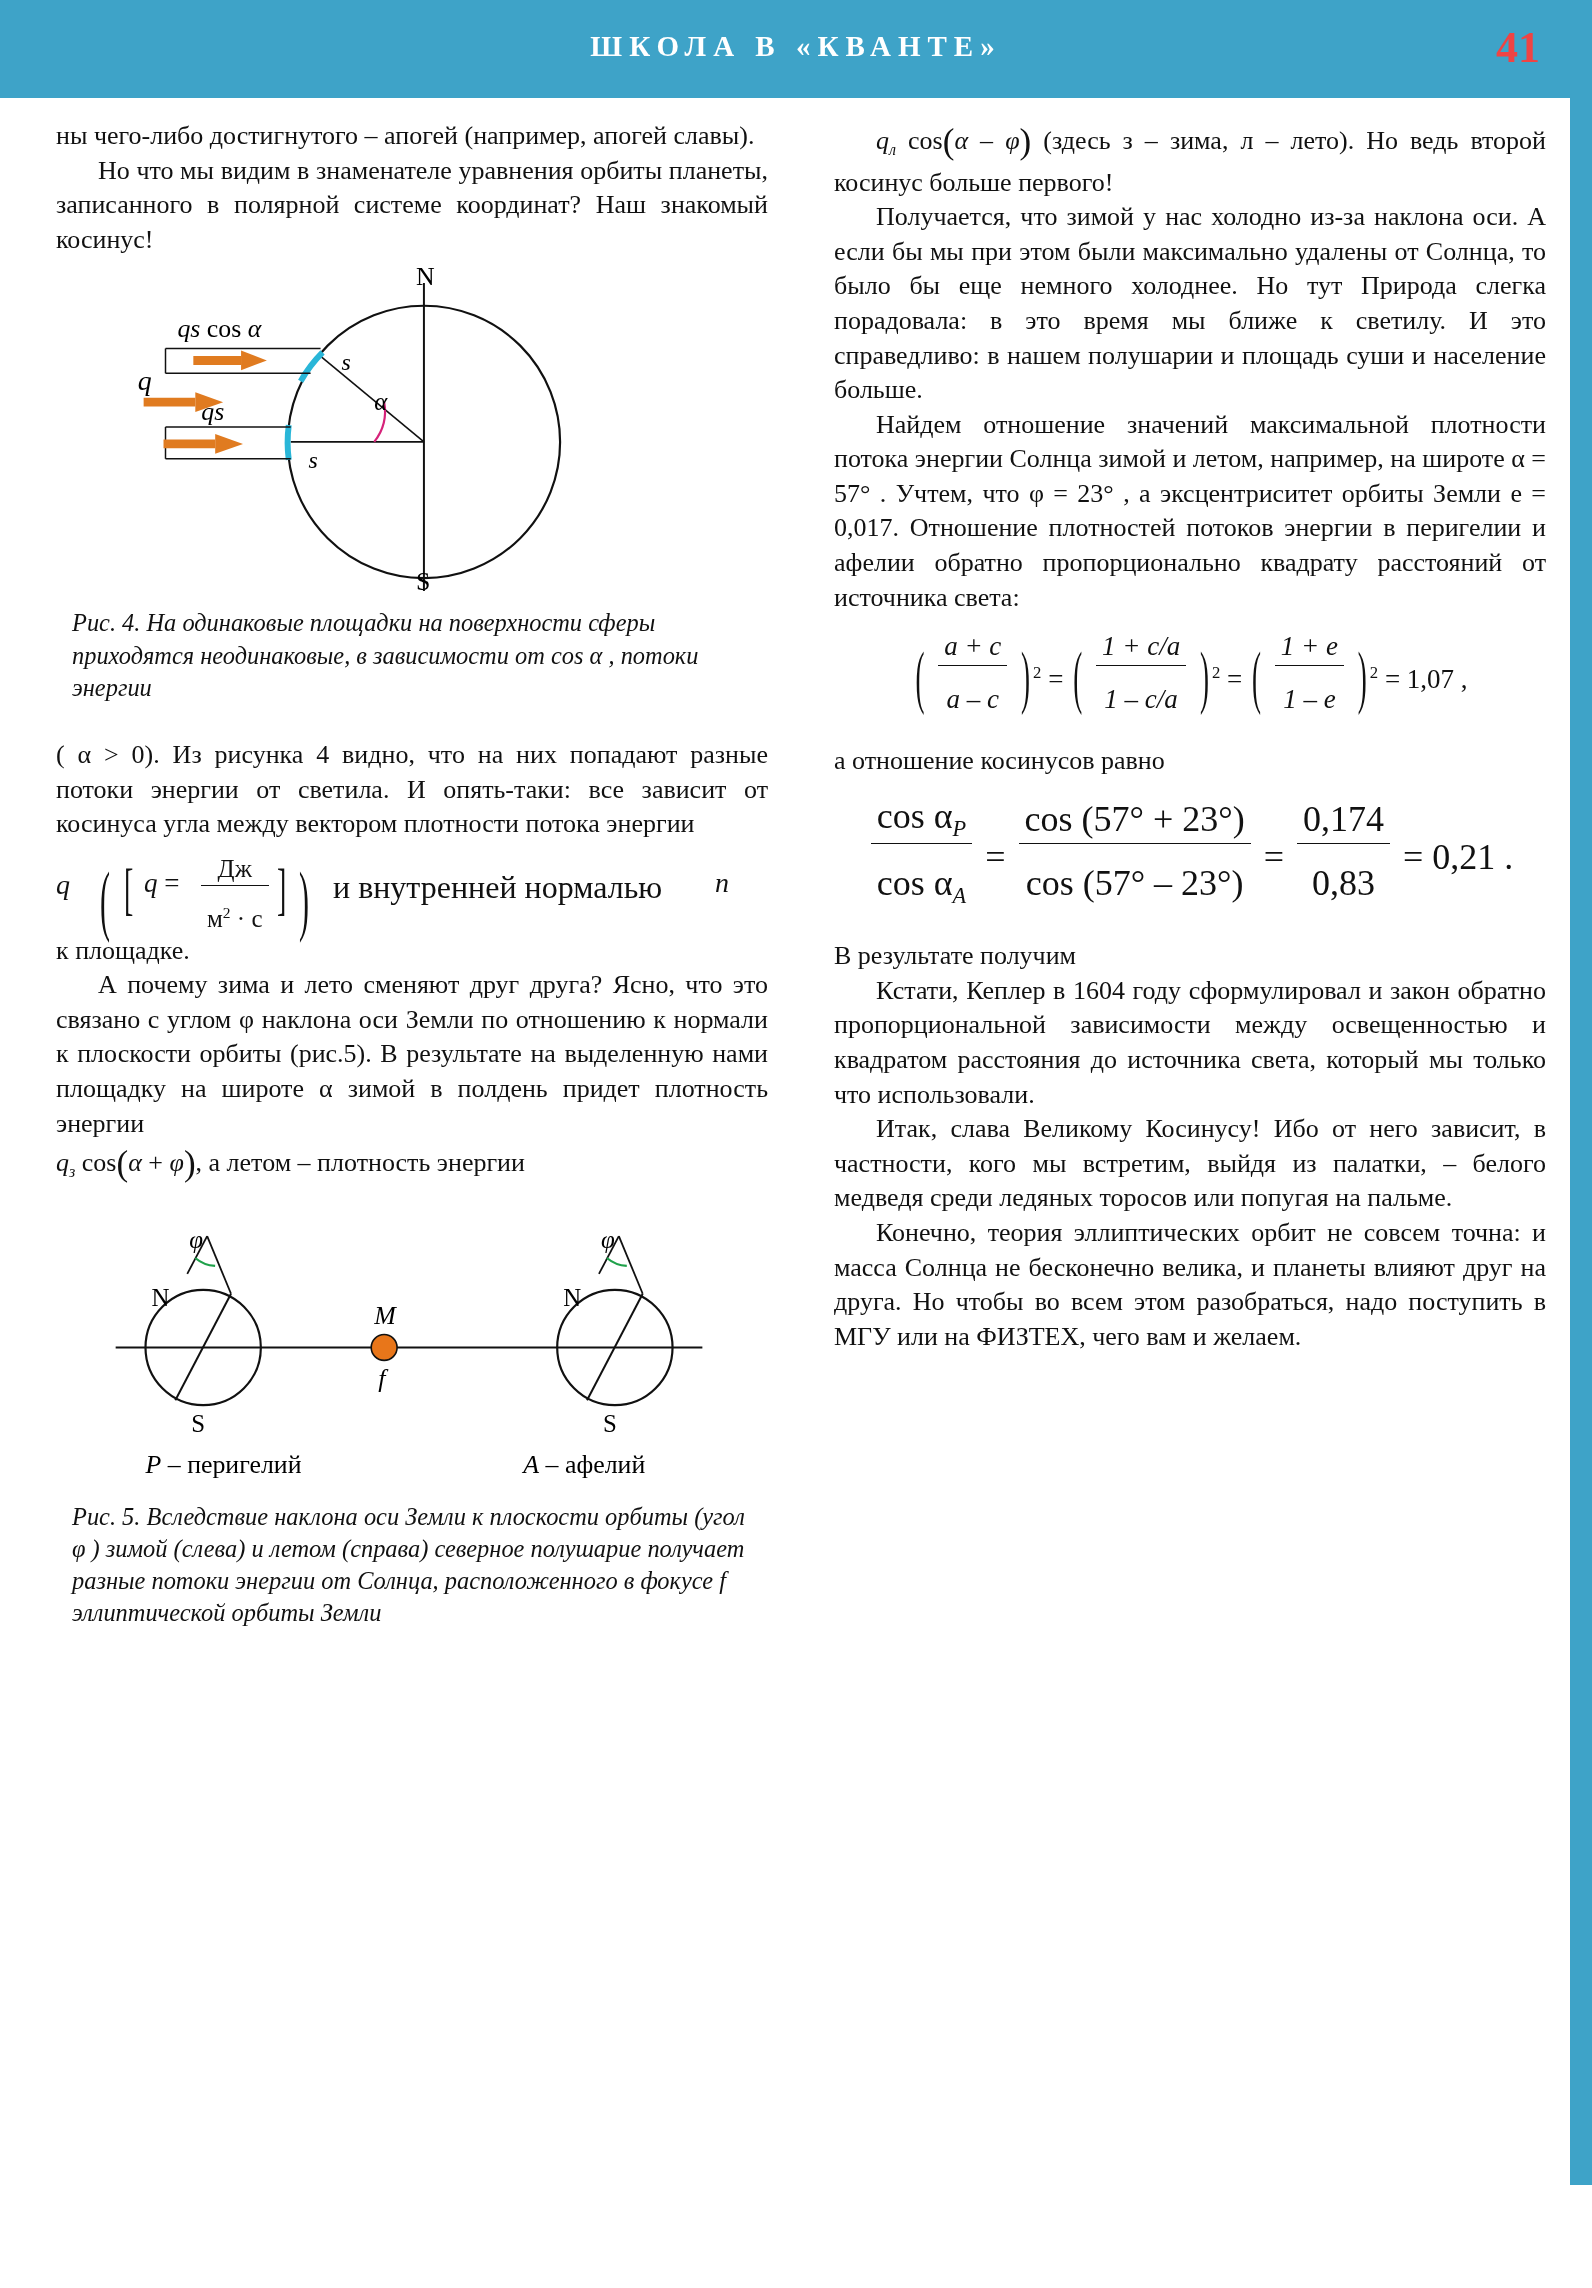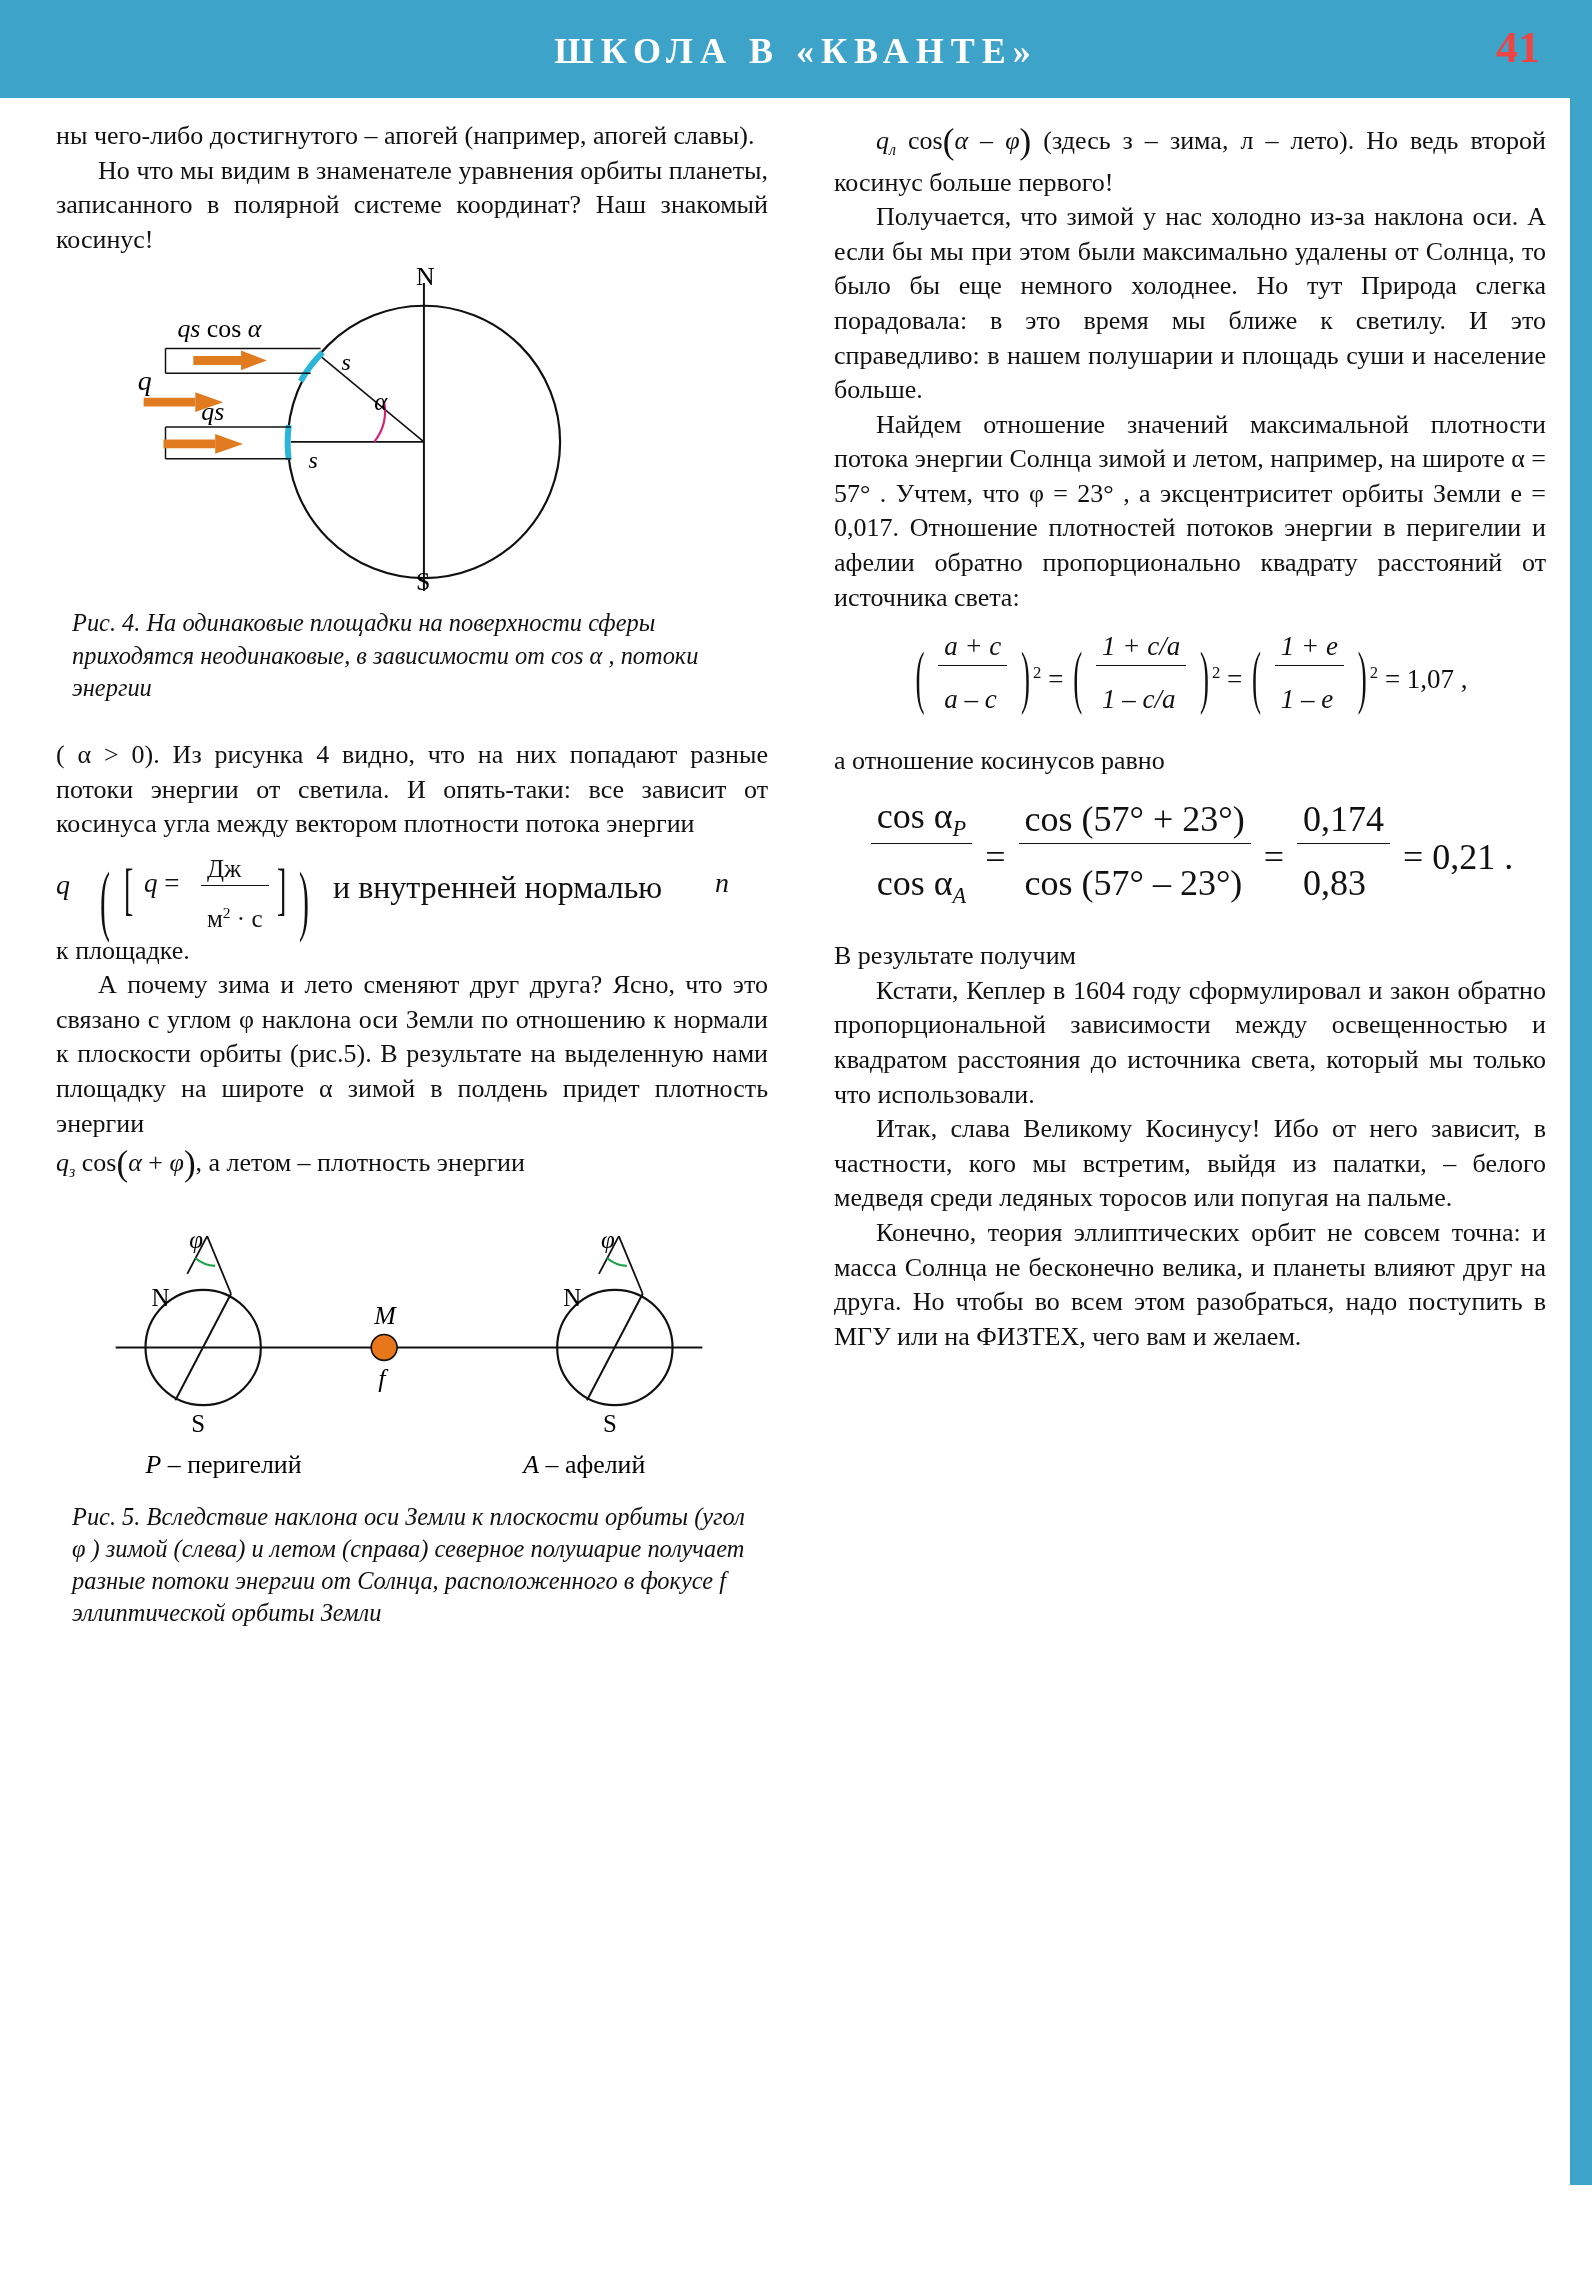--- a/index.html
+++ b/index.html
@@ -25,21 +25,21 @@
     height: 98px;
     background: #3ea3c8;
   }
   .header-title {
     position: absolute;
     left: 0;
     top: 30px;
     width: 1592px;
     text-align: center;
     font-family: "Liberation Serif", serif;
-    font-size: 36px;
+    font-size: 29px;
     font-weight: bold;
     letter-spacing: 7px;
     color: #ffffff;
   }
   .page-number {
     position: absolute;
     right: 52px;
     top: 22px;
     font-family: "Liberation Serif", serif;
     font-size: 44px;
@@ -96,21 +96,21 @@
 
   
   .math {
     font-family: "Liberation Serif", serif;
     text-align: center;
   }
   .mi { font-style: italic; }
   .frac {
     display: inline-block;
     vertical-align: middle;
-    text-align: left;
+    text-align: center;
     margin: 0 4px;
   }
   .frac > .num { display: block; padding: 0 6px; }
   .frac > .den { display: block; border-top: 1.6px solid #111; padding: 16px 6px; }
   .paren-big {
     display: inline-block;
     font-size: 1.0em;
     transform: scaleY(2.55);
     transform-origin: center;
     margin: 0 3px;

